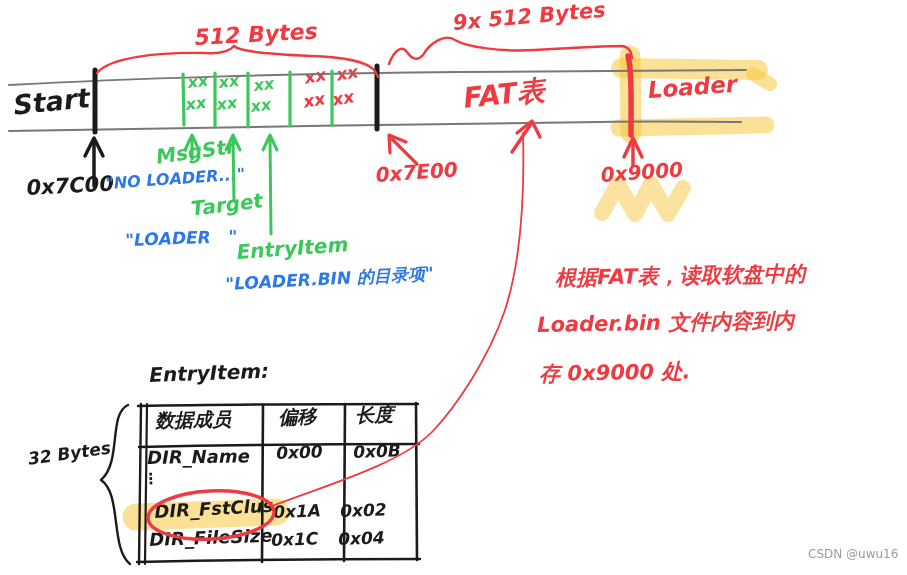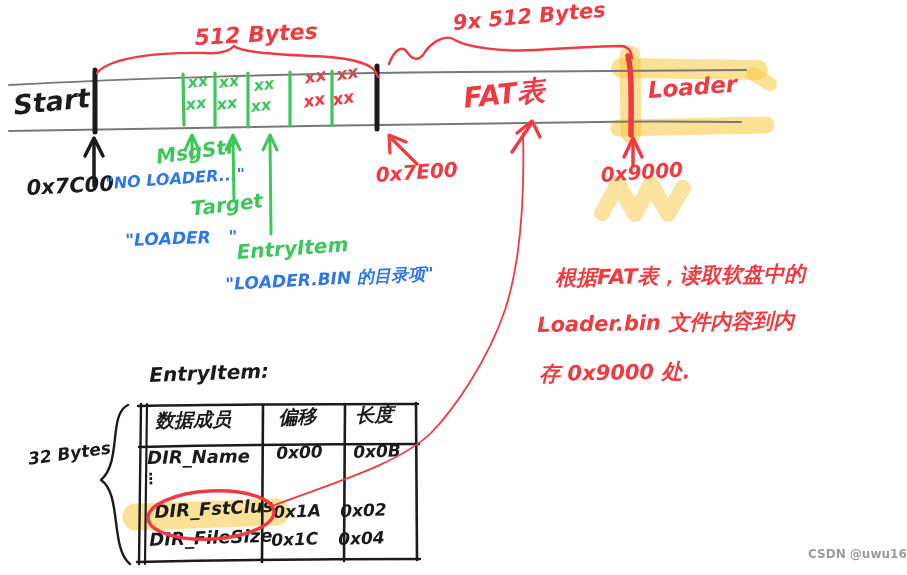--- a/index.html
+++ b/index.html
@@ -6,21 +6,21 @@
   #canvas{position:relative;width:907px;height:575px;background:#ffffff;overflow:hidden;
           font-family:"DejaVu Sans",sans-serif;}
   #canvas svg{position:absolute;left:0;top:0;pointer-events:none;}
   .t{position:absolute;white-space:nowrap;font-weight:700;font-style:italic;
      transform:rotate(var(--r,0deg));transform-origin:left top;line-height:1.05;
      font-family:"DejaVu Sans",sans-serif;}
   .red{color:#ee3a41}
   .green{color:#3cc75a}
   .blue{color:#2e77e6}
   .ink{color:#1b1b1b}
-  .gray{color:#9b9b9b;font-style:normal;font-weight:700}
+  .gray{color:#9b9b9b;font-style:normal;font-weight:400}
 </style>
 </head>
 <body>
 
 <div id="canvas">
 
   <svg width="907" height="575">
     <g stroke="#f7c840" stroke-opacity="0.55" fill="none" stroke-linecap="round" stroke-linejoin="round">
       <path d="M621,68 L758,70" stroke-width="20"></path>
       <path d="M753,74 L770,84" stroke-width="14"></path>

